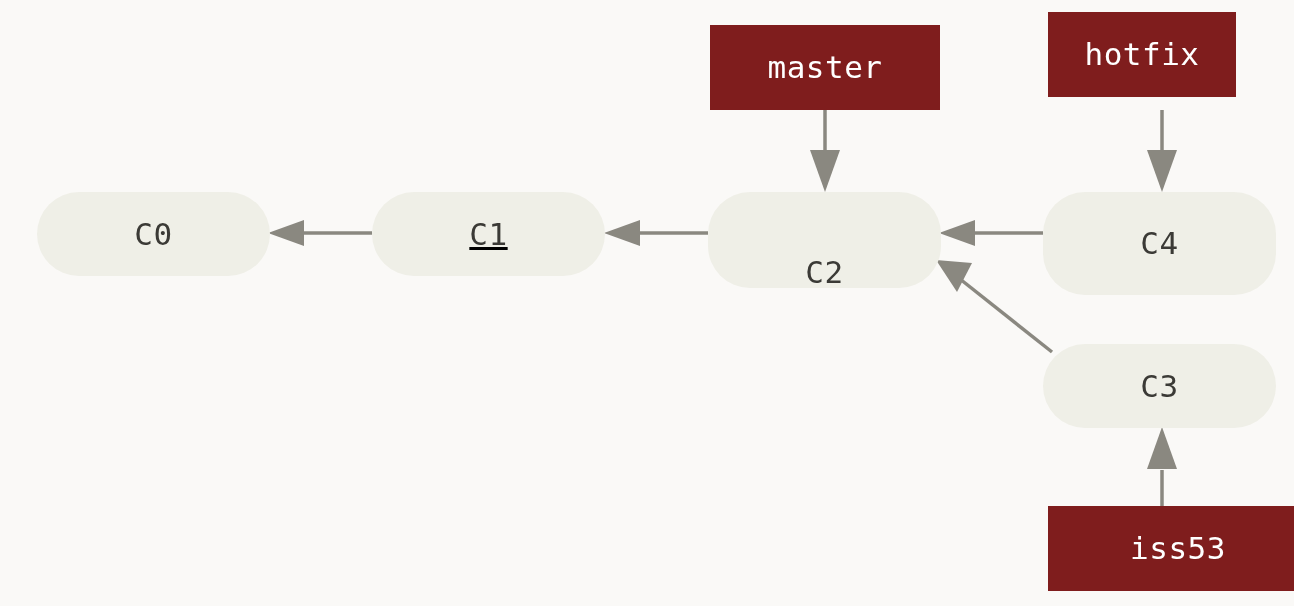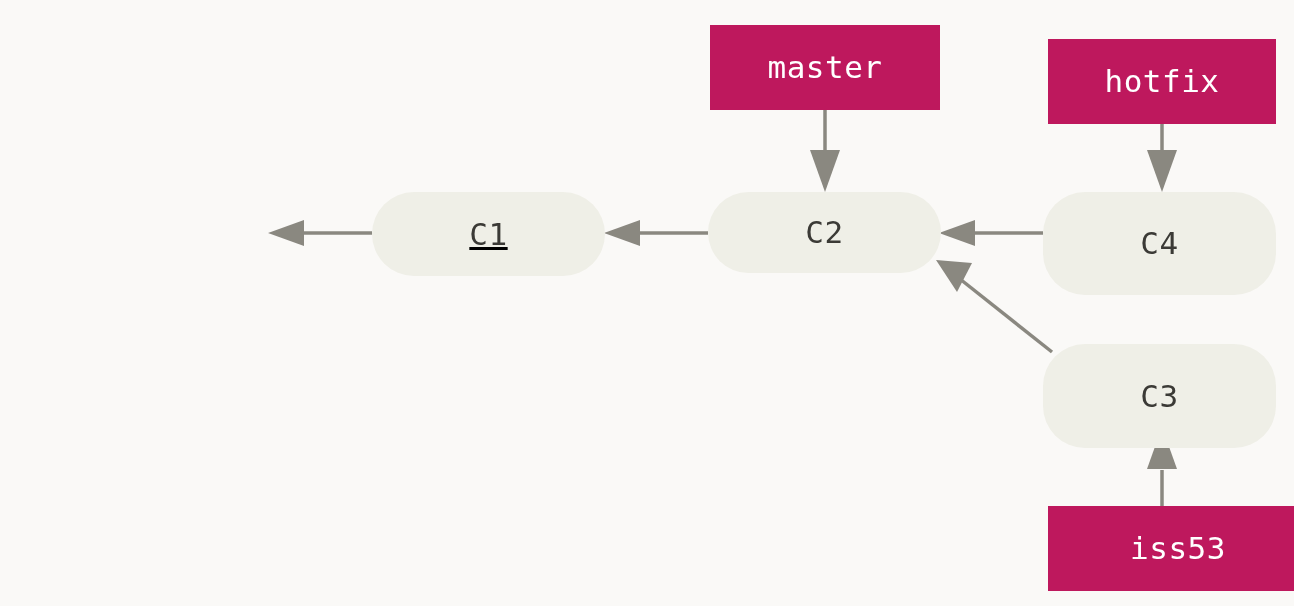--- a/index.html
+++ b/index.html
@@ -39,21 +39,21 @@
     font-family: "DejaVu Sans Mono", "Liberation Mono", monospace;
     font-size: 31px;
     color: #3b3a36;
     letter-spacing: 0.5px;
     line-height: 1;
     user-select: none;
   }
   .branch-label {
     position: absolute;
     box-sizing: border-box;
-    background: #be185d;
+    background: #7f1d1d;
     display: flex;
     align-items: center;
     justify-content: center;
   }
   .branch-text {
     font-family: "DejaVu Sans Mono", "Liberation Mono", monospace;
     font-size: 31px;
     color: #ffffff;
     letter-spacing: 0.5px;
     line-height: 1;
@@ -96,42 +96,45 @@
       <line x1="1162" y1="110" x2="1162" y2="155" stroke="#8a8880" stroke-width="3.5"></line>
       <polygon points="1162,192 1147,150 1177,150" fill="#8a8880"></polygon>
     </g>
 
     <g>
       <line x1="1162" y1="506" x2="1162" y2="470" stroke="#8a8880" stroke-width="3.5"></line>
       <polygon points="1162,427 1147,469 1177,469" fill="#8a8880"></polygon>
     </g>
   </svg>
 
+  <div class="commit-node" style="left:37px;  top:192px; width:233px; height:84px;">
+    <span class="commit-label">C0</span>
+  </div>
 
   <div class="commit-node" style="left:372px; top:192px; width:233px; height:84px;text-decoration:underline;">
     <span class="commit-label">C1</span>
   </div>
 
-  <div class="commit-node" style="left:708px; top:192px; width:233px; height:81px;">
+  <div class="commit-node" style="left:708px; top:192px; width:233px; height:96px;align-items:flex-end;">
     <span class="commit-label">C2</span>
   </div>
 
   <div class="commit-node" style="left:1043px; top:192px; width:233px; height:103px;">
     <span class="commit-label">C4</span>
   </div>
 
-  <div class="commit-node" style="left:1043px; top:344px; width:233px; height:104px;">
+  <div class="commit-node" style="left:1043px; top:344px; width:233px; height:84px;">
     <span class="commit-label">C3</span>
   </div>
 
   <div class="branch-label" style="left:710px; top:25px; width:230px; height:85px;">
     <span class="branch-text">master</span>
   </div>
 
-  <div class="branch-label" style="left:1048px; top:39px; width:228px; height:85px;">
+  <div class="branch-label" style="left:1048px; top:12px; width:188px; height:85px;">
     <span class="branch-text">hotfix</span>
   </div>
 
   <div class="branch-label" style="left:1048px; top:506px; width:260px; height:85px;">
     <span class="branch-text">iss53</span>
   </div>
 
 </div>
 
 </body></html>

